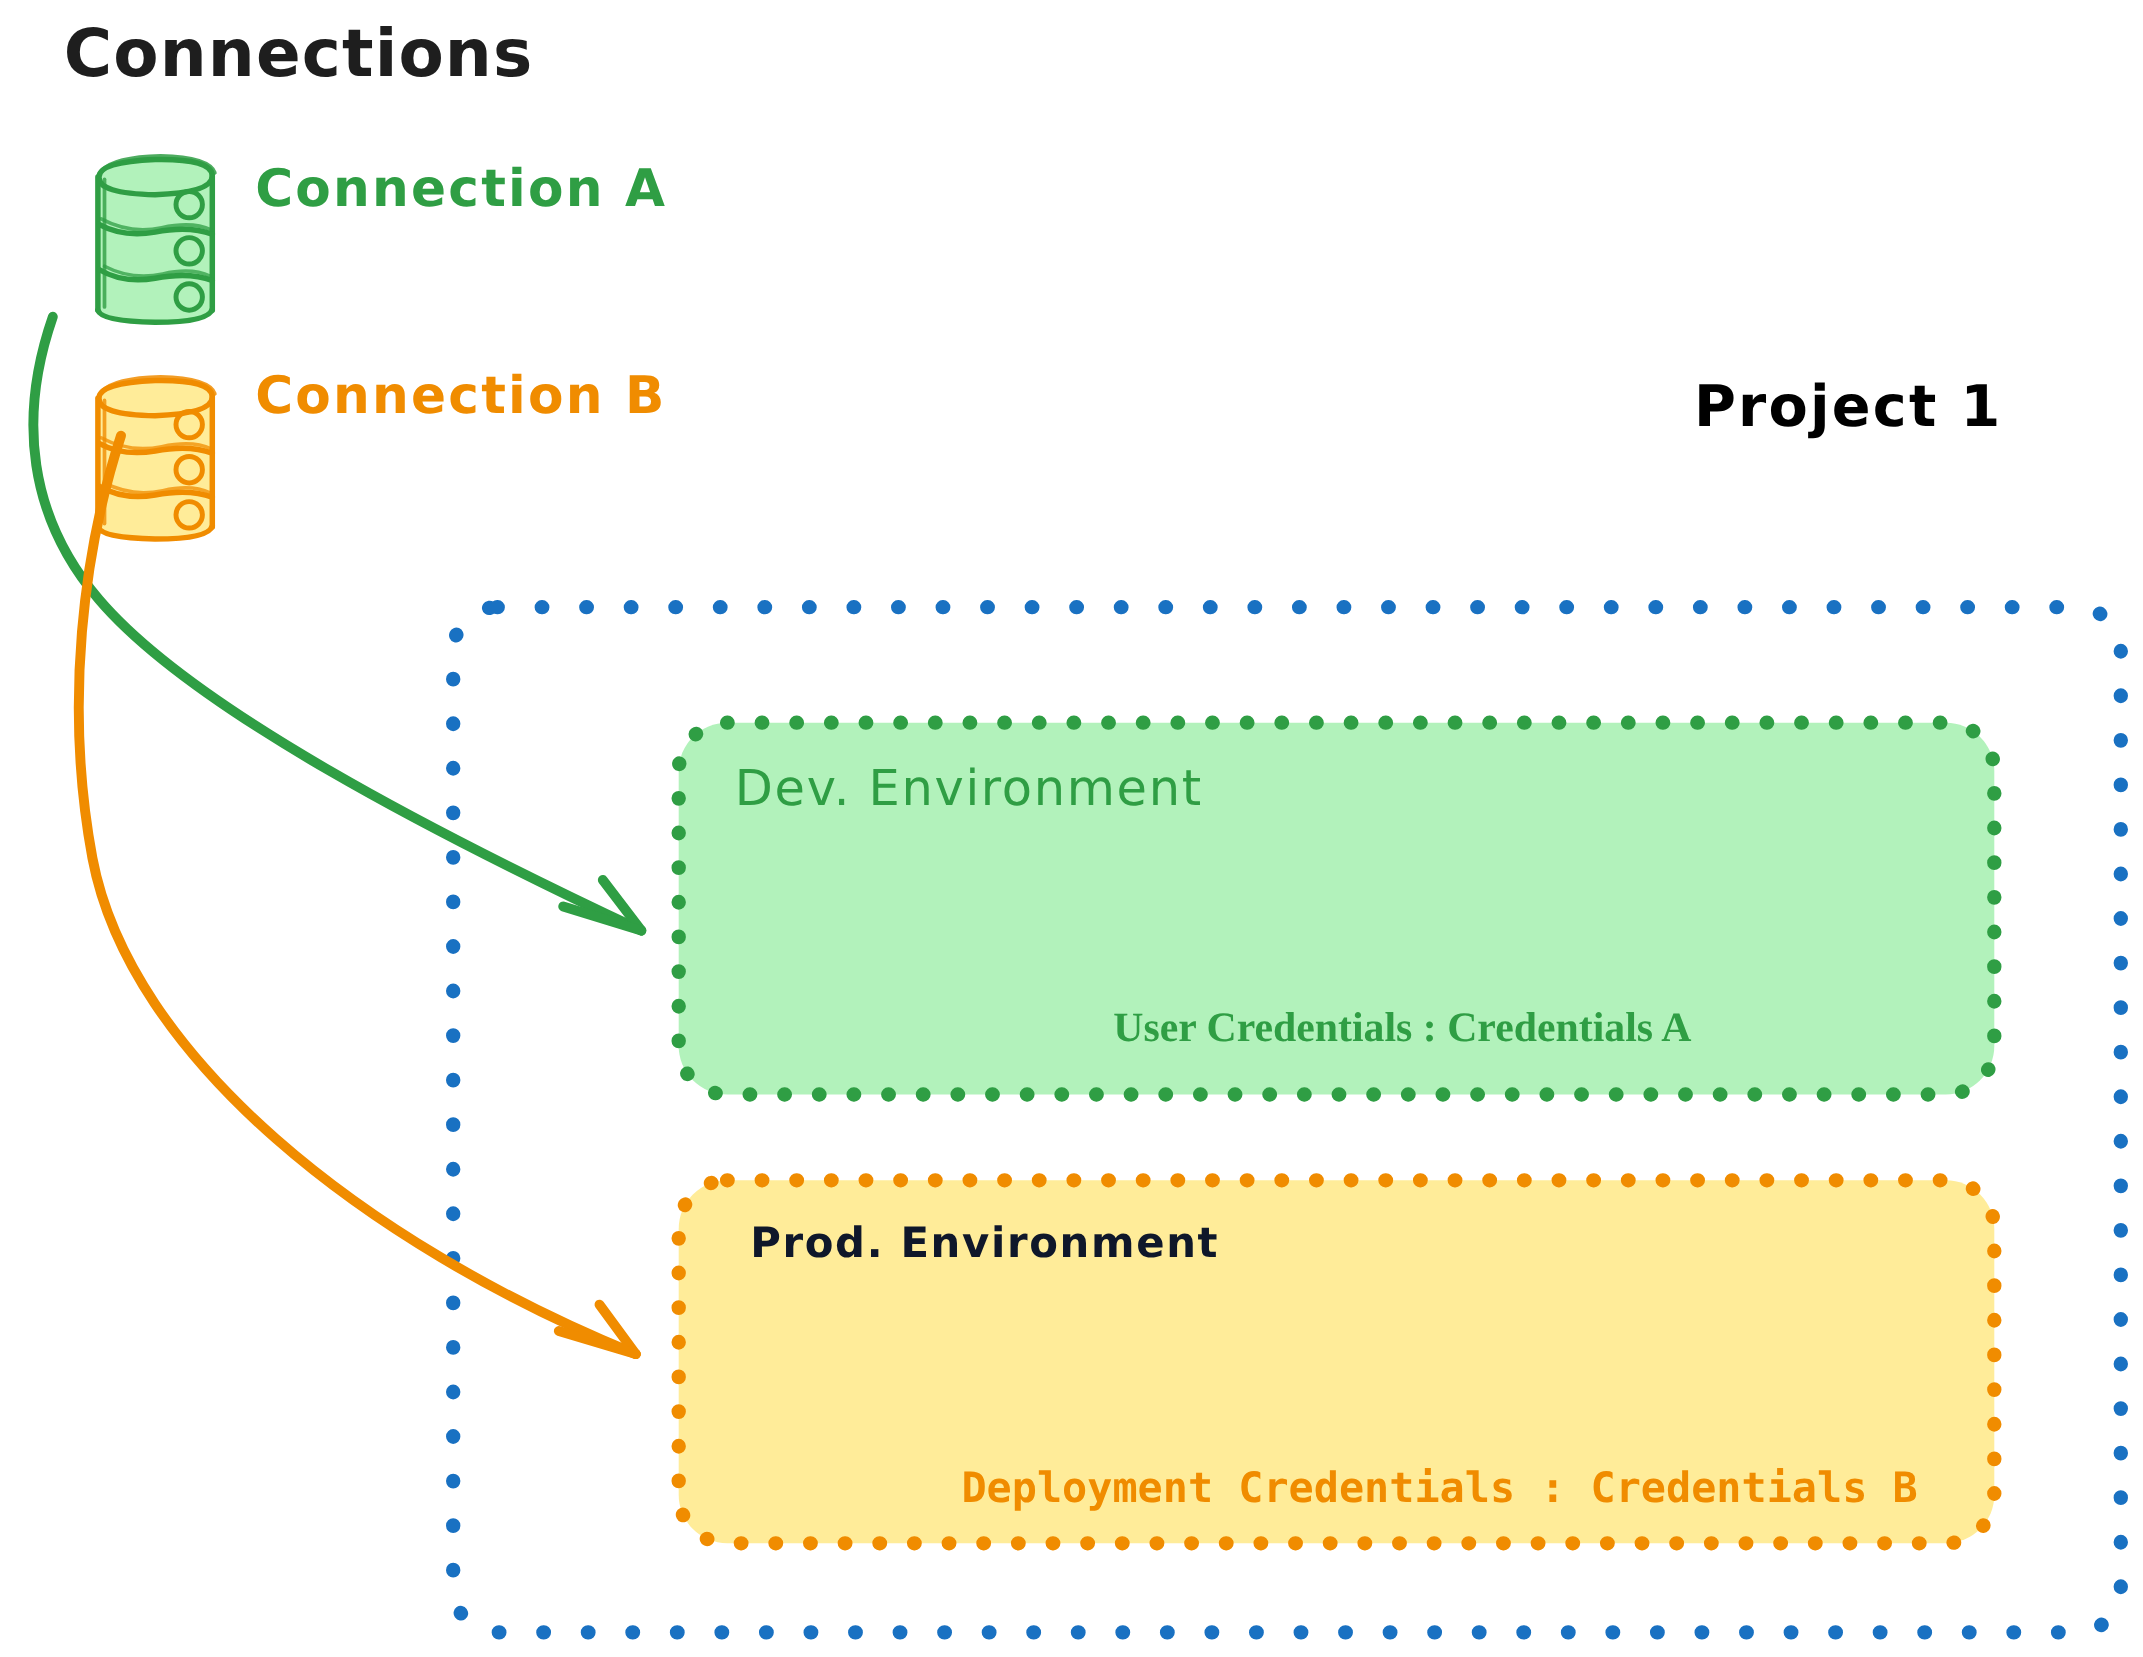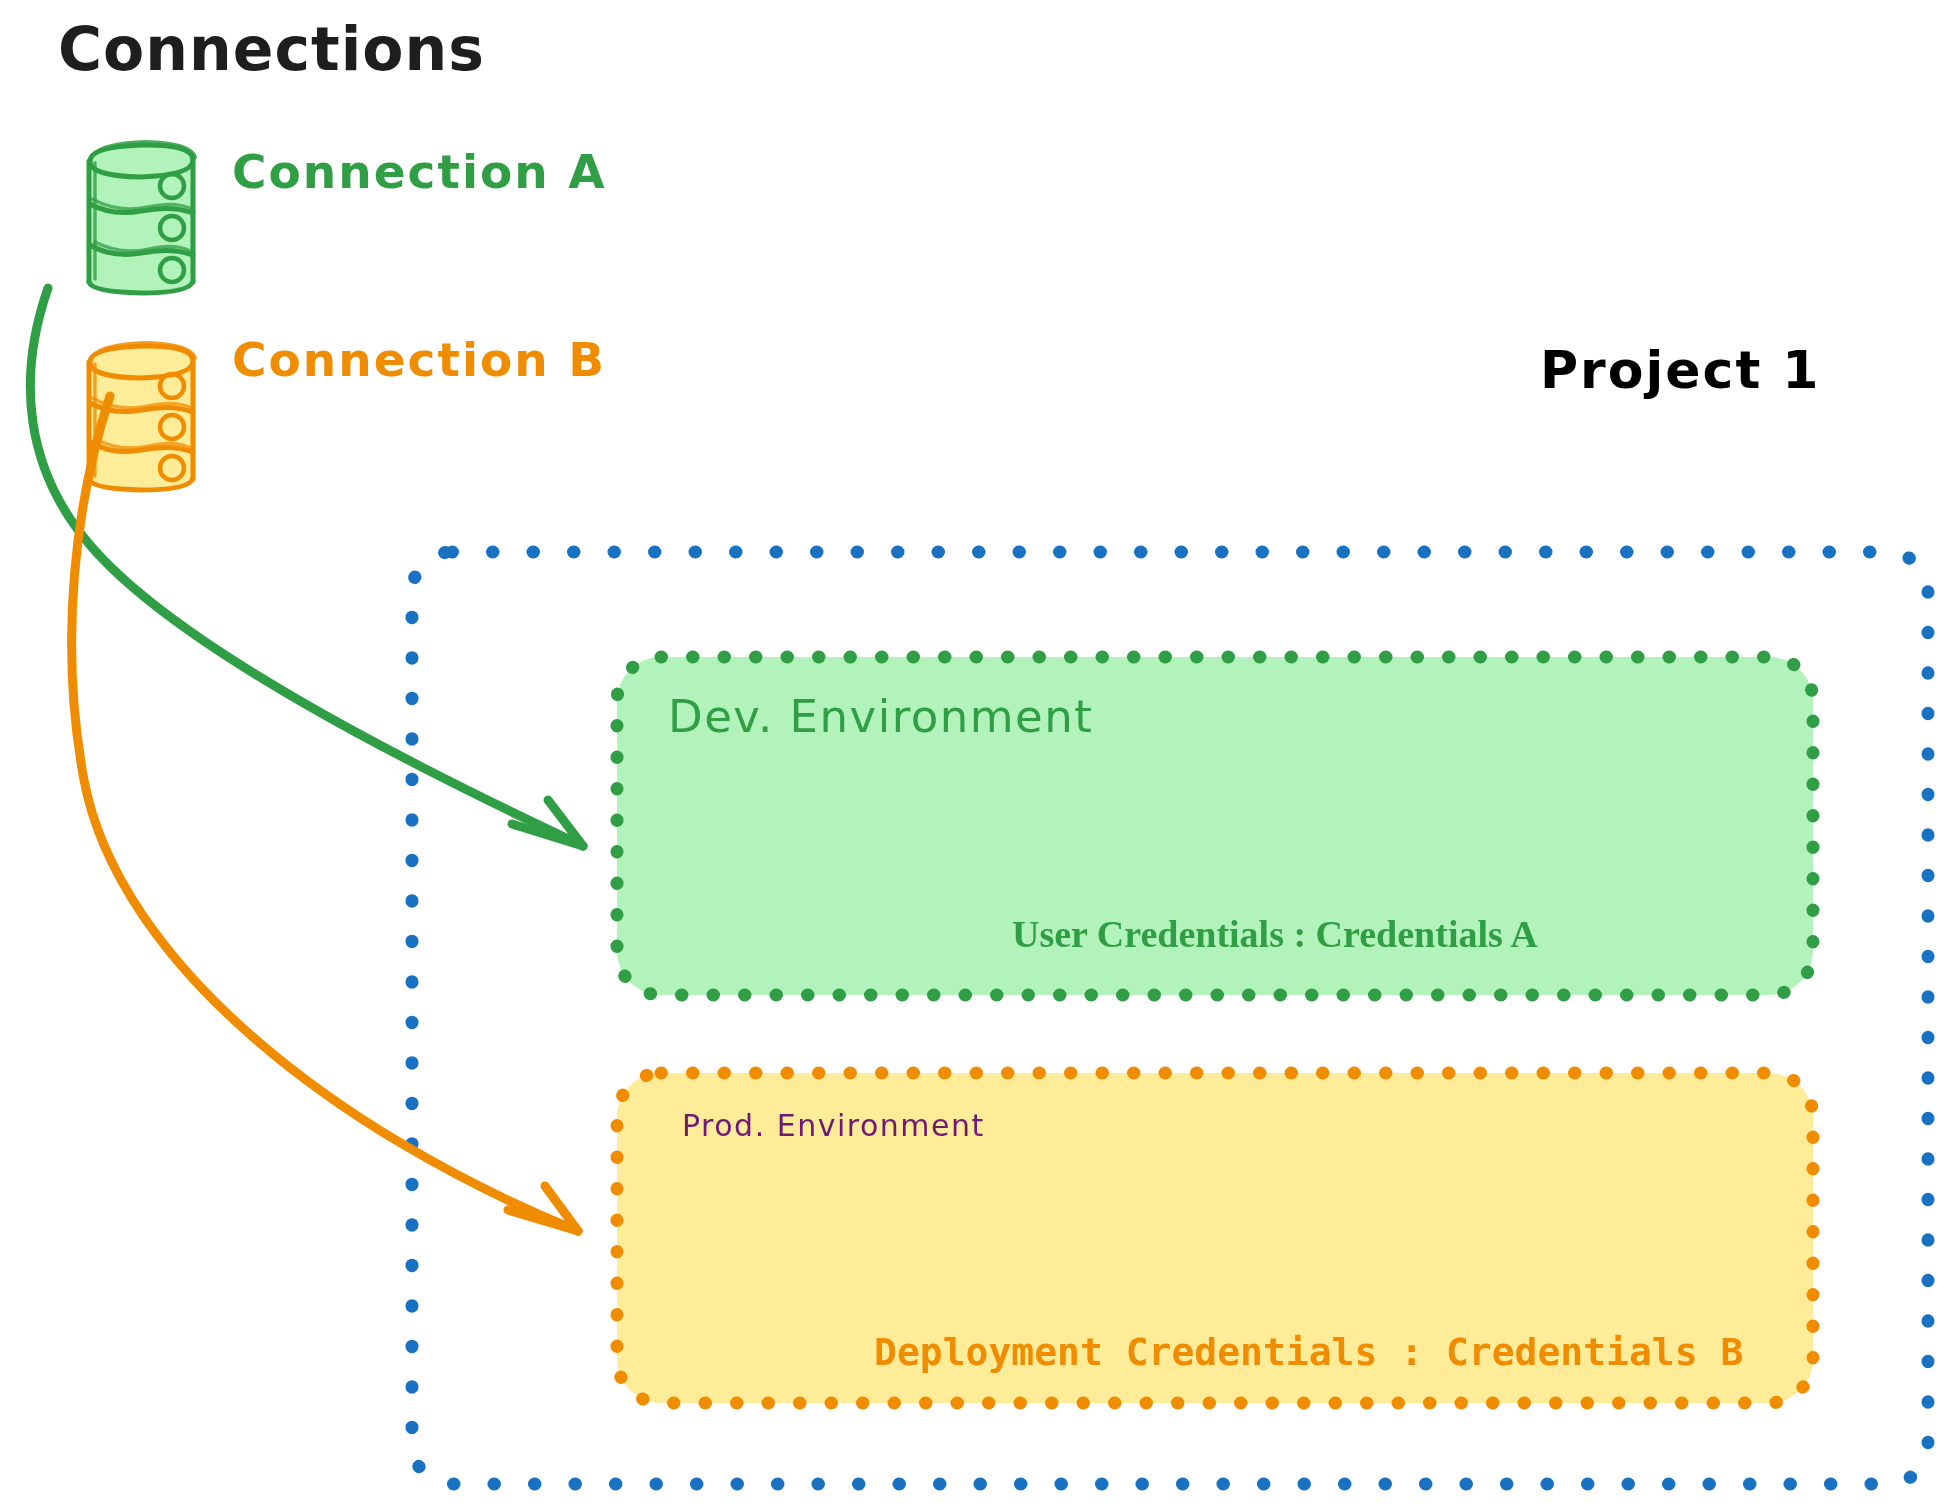--- a/index.html
+++ b/index.html
@@ -67,23 +67,23 @@
     top: 690px;
     font-size: 45px;
     font-weight: 400;
     color: #2f9e44;
     letter-spacing: 1.5px;
     text-align: center;
   }
   #label-prod-env {
     left: 682px;
     top: 1108px;
-    font-size: 30px;
-    font-weight: 400;
-    color: #701a75;
+    font-size: 38px;
+    font-weight: 700;
+    color: #0f172a;
     letter-spacing: 1.5px;
   }
   #label-dev-credentials {
     left: 1012px;
     top: 912px;
     font-size: 38px;
     font-family: Liberation Serif, serif;
     font-weight: 600;
     color: #2f9e44;
     letter-spacing: 0px;

